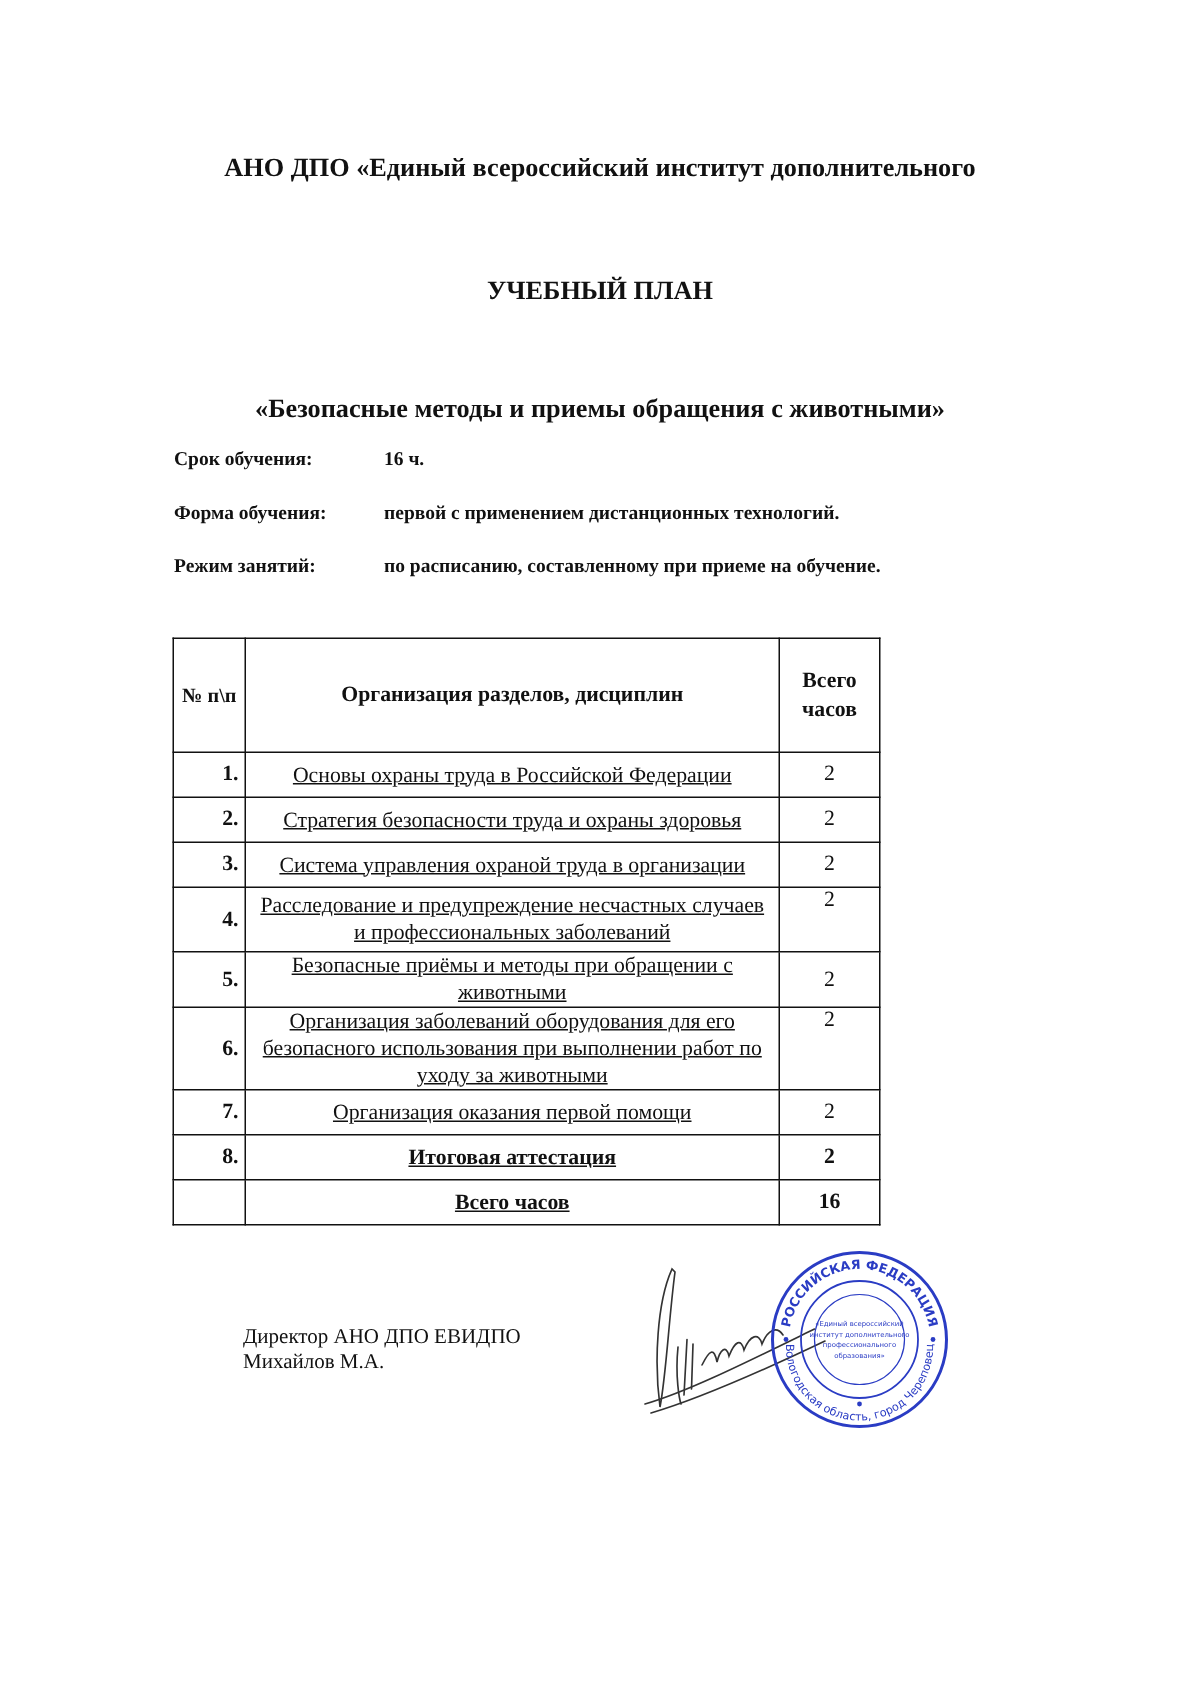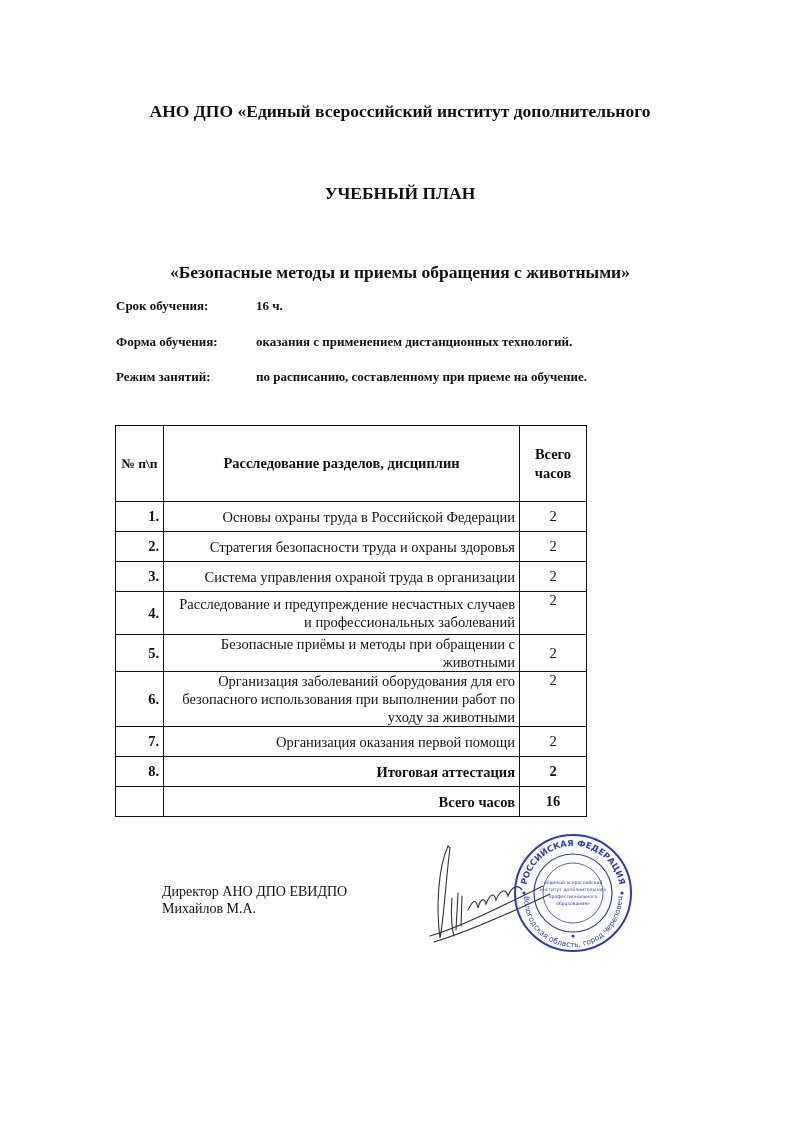--- a/index.html
+++ b/index.html
@@ -14,21 +14,21 @@
   .meta-row .lbl { display: inline-block; width: 140px; }
   .meta-row .val { display: inline-block; }
   table.plan { position: absolute; left: 115px; top: 425px; width: 472px;
                border-collapse: collapse; font-size: 14.5px; }
   table.plan td, table.plan th { border: 1.5px solid #111; padding: 0 4px; }
   table.plan th { font-weight: bold; height: 75px; }
   th.c-num { width: 39px; text-align: center; padding: 0 2px; font-size: 13.5px; }
   th.c-name { text-align: center; }
   th.c-hours { width: 58px; text-align: center; line-height: 19px; }
   td.num { text-align: right; font-weight: bold; padding-right: 9px; }
-  td.name { text-align: right; padding-left: 2px; line-height: 18px; }
+  td.name { text-align: center; padding-left: 2px; line-height: 18px; text-decoration: underline; }
   td.hours { text-align: center; vertical-align: top; padding-top: 5px; }
   tr.r1 td { height: 29px; }
   tr.r2 td { height: 42px; }
   tr.r1 td.hours { vertical-align: middle; padding-top: 0; }
   tr.bold td { font-weight: bold; }
   .signer { position: absolute; left: 162px; top: 883px; font-size: 14px; line-height: 17px; }
   .signature { position: absolute; left: 428px; top: 838px; }
   .stamp { position: absolute; left: 512px; top: 832px; }
 </style>
 </head>
@@ -42,31 +42,31 @@
 
 <div class="center program">
 </div>
 
 <div class="center course">«Безопасные методы и приемы обращения с животными»</div>
 
 <div class="meta-row" style="top:298px">
   <span class="lbl">Срок обучения:</span><span class="val">16 ч.</span>
 </div>
 <div class="meta-row" style="top:334px">
-  <span class="lbl">Форма обучения:</span><span class="val">оказания с применением дистанционных технологий.</span>
+  <span class="lbl">Форма обучения:</span><span class="val">первой с применением дистанционных технологий.</span>
 </div>
 <div class="meta-row" style="top:369px">
   <span class="lbl">Режим занятий:</span><span class="val">по расписанию, составленному при приеме на обучение.</span>
 </div>
 
 <table class="plan">
   <thead>
     <tr>
       <th class="c-num">№ п\п</th>
-      <th class="c-name">Расследование разделов, дисциплин</th>
+      <th class="c-name">Организация разделов, дисциплин</th>
       <th class="c-hours">
         <div>Всего</div>
         <div>часов</div>
       </th>
     </tr>
   </thead>
   <tbody>
     <tr class="r1">
       <td class="num">1.</td>
       <td class="name">Основы охраны труда в Российской Федерации</td>

